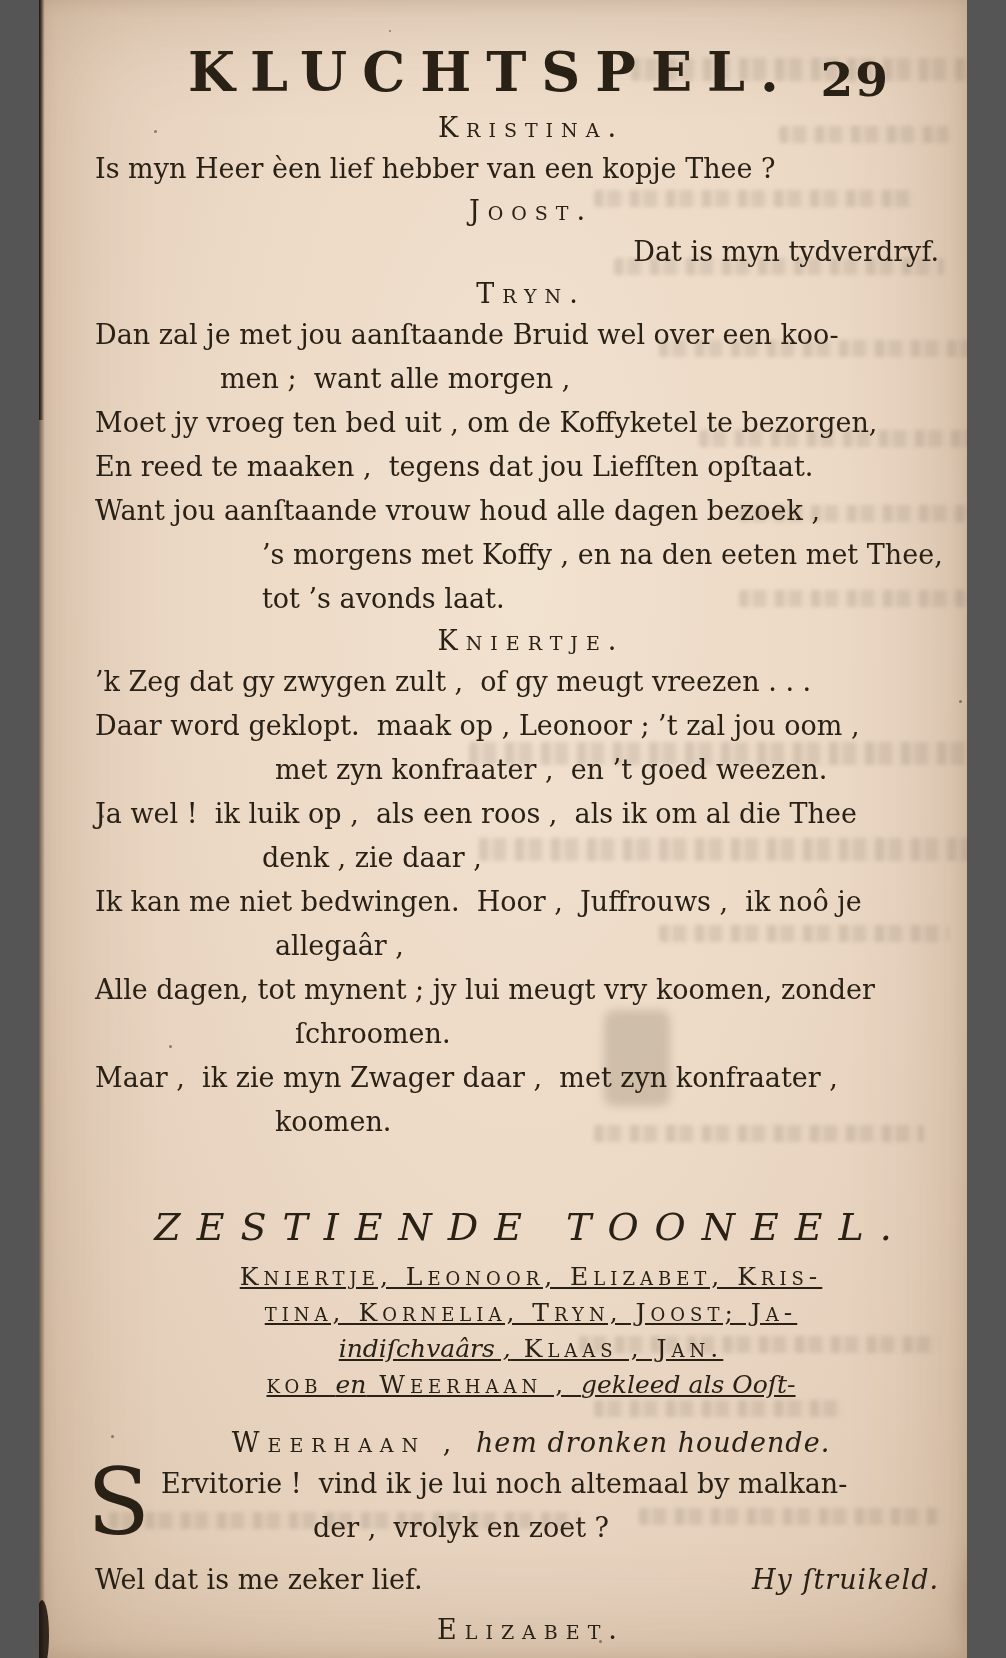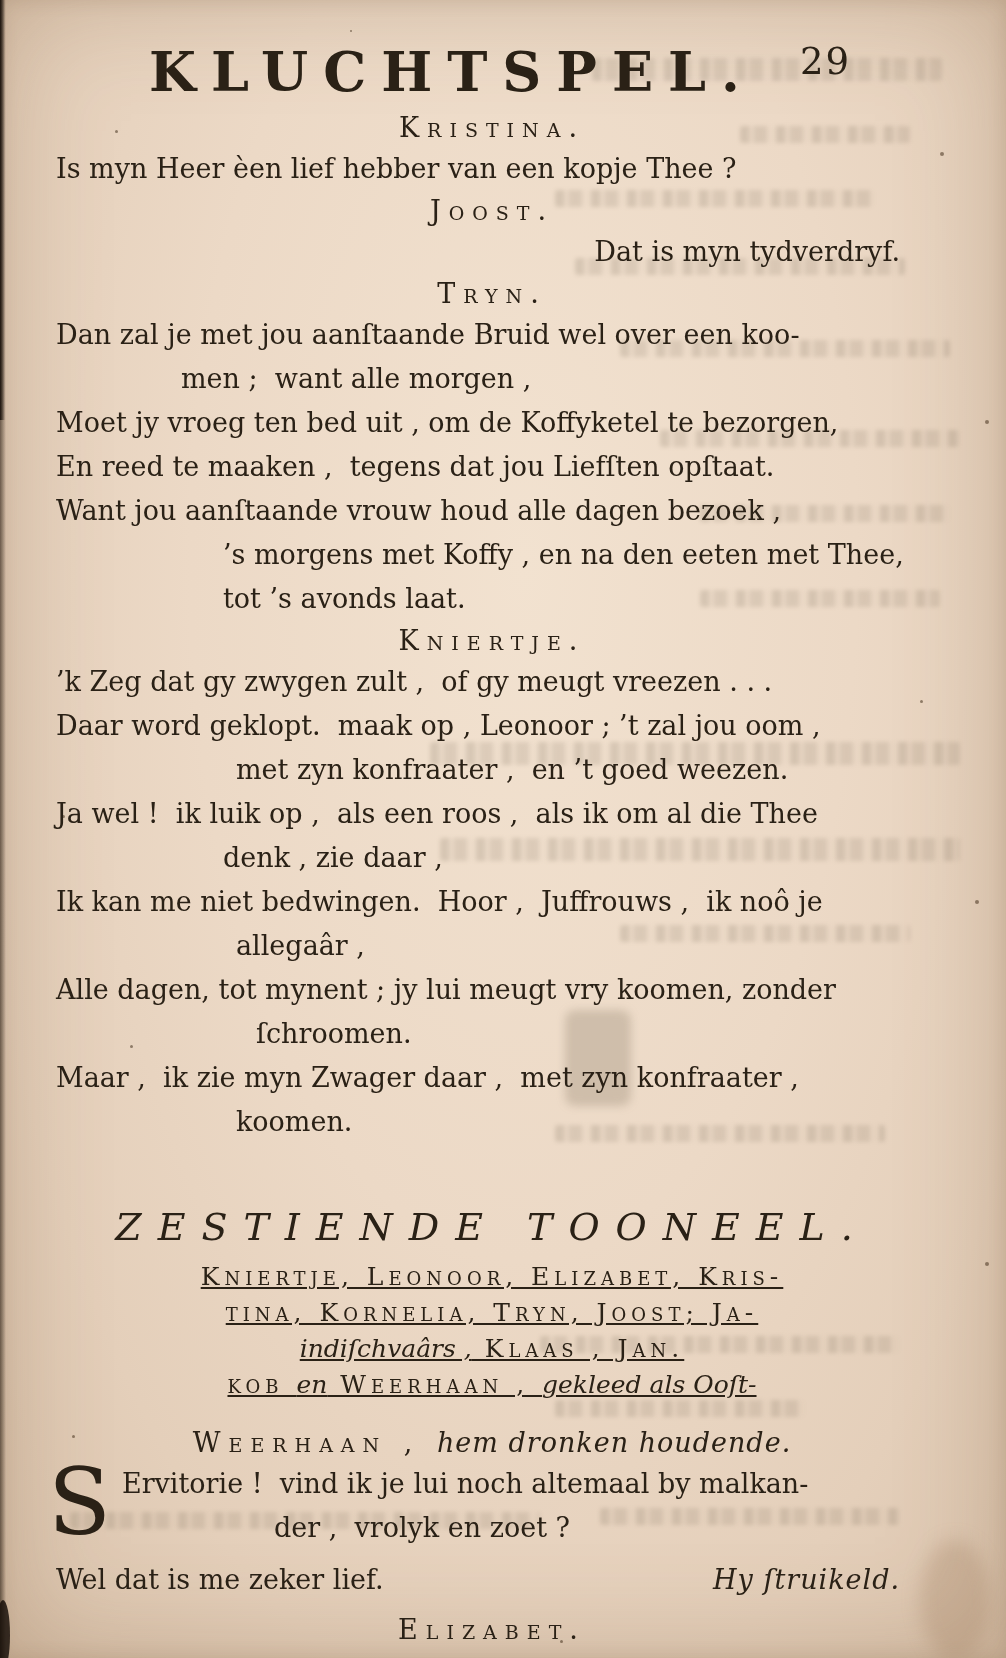--- a/index.html
+++ b/index.html
@@ -1,18 +1,18 @@
 <!DOCTYPE html>
 <html><head>
 <meta charset="utf-8">
 <style>
   html,body { margin:0; padding:0; background:#555; }
   .page {
     position:relative;
-    width:1006px; height:1658px;
+    width:928px; height:1658px;
     margin:0 auto;
     background:
       radial-gradient(ellipse at 52% 34%, #f2e2d0 0%, #ecd9c6 45%, #e4cfba 75%, #d9c2ab 100%);
     box-shadow: inset 0 0 110px rgba(125,92,60,.30), inset 0 0 18px rgba(110,80,50,.18);
     font-family: "DejaVu Serif", "Liberation Serif", serif;
     color:#2a2116;
     overflow:hidden;
   }
   
   .left-edge {
@@ -32,22 +32,22 @@
   .content { position:absolute; left:48px; top:40px; width:888px; }
 
   .header { position:relative; text-align:center; margin-bottom:6px; }
   .title {
     display:inline-block;
     font-size:54px; font-weight:bold; letter-spacing:15px;
     transform: translateX(-40px);
     white-space:pre;
   }
   .pageno {
-    position:absolute; right:85px; top:0;
-    font-size:37px; font-weight:normal; letter-spacing:2px;
+    position:absolute; right:85px; top:12px;
+    font-size:47px; font-weight:bold; letter-spacing:2px;
   }
 
   .speaker {
     margin:8px 0 2px; text-align:center;
     font-size:27px; font-weight:normal;
     font-variant:small-caps; letter-spacing:8px;
     white-space:pre-wrap;
   }
   .line {
     margin:8px; font-size:27px; line-height:36px;

